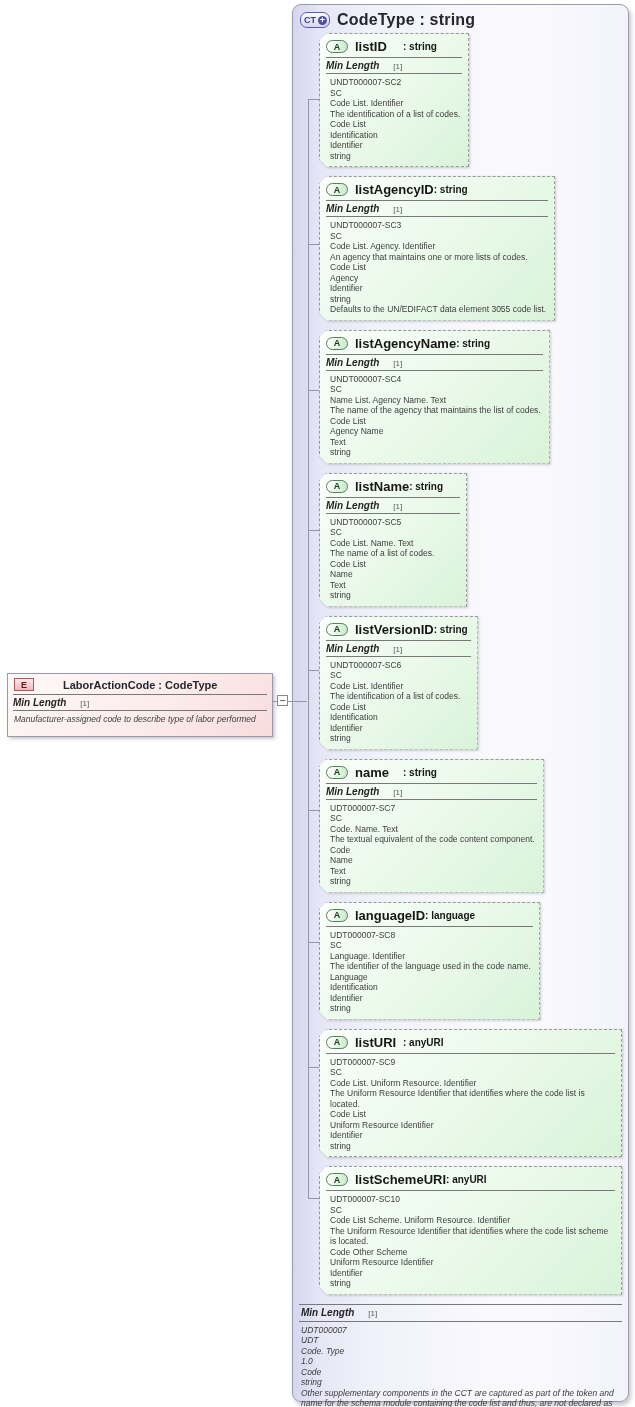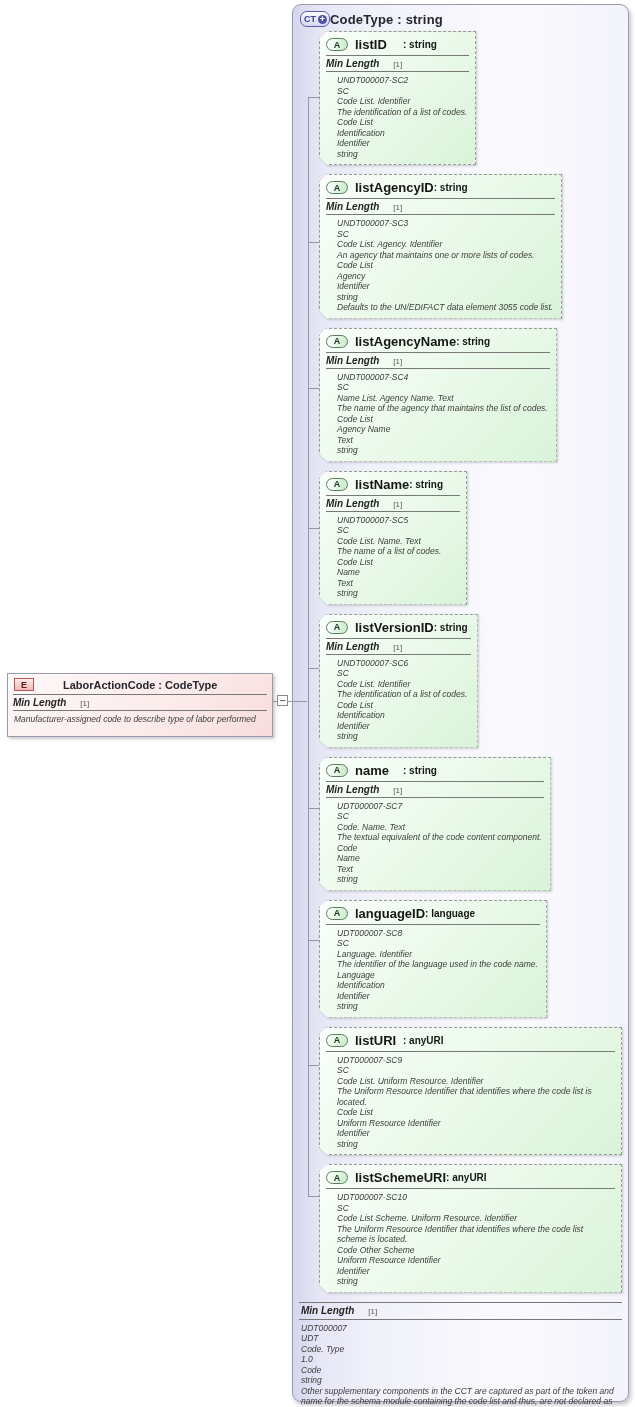--- a/index.html
+++ b/index.html
@@ -11,32 +11,32 @@
   .canvas { position:absolute; inset:0; }
 
   
   .ct-box {
     position:absolute; left:292px; top:4px; width:337px; height:1398px;
     border:1px solid #9a9aae; border-radius:9px;
     background:linear-gradient(to right,#d5d5ee 0px,#e6e6f6 26px,#f1f1fa 80px,#fafafe 220px,#f3f3fb 100%);
     box-shadow:2px 3px 4px rgba(110,110,130,0.40);
     display:flex; flex-direction:column;
   }
-  .ct-header { display:flex; align-items:center; padding:6px 6px 2px 7px; }
+  .ct-header { display:flex; align-items:center; gap:7px; padding:6px 6px 2px 7px; }
   .ct-icon {
     display:inline-flex; align-items:center; gap:2px; height:16px;
     border:1.5px solid #5b5bb0; border-radius:7px; padding:0 2px 0 3px;
     background:linear-gradient(#fbfbff,#d6d6f0);
   }
   .ct-icon-text { font-size:9px; font-weight:bold; color:#3c3c96; }
   .ct-icon-plus {
     width:9px; height:9px; border-radius:50%; background:#5050a6; color:#fff;
     font-size:9px; line-height:8.5px; text-align:center; font-weight:bold;
   }
-  .ct-title { font-size:13px; font-weight:bold; color:#26262e; letter-spacing:0.2px; }
+  .ct-title { font-size:16px; font-weight:bold; color:#26262e; letter-spacing:0.2px; }
 
   .attrs { position:relative; margin:2px 6px 0 26px; flex:none; }
   .spacer { flex:1; }
 
   
   .attr-wrap { filter:drop-shadow(1.5px 1.5px 1px rgba(110,125,110,0.38)); margin-bottom:9px; }
   .attr-box {
     position:relative; width:fit-content; min-width:148px; max-width:303px;
     border:1px dashed #9a9a9a;
     background:linear-gradient(135deg,#fafefa 0%,#ecfaec 45%,#d9f3d9 100%);
@@ -52,21 +52,21 @@
   }
   .attr-name { font-size:13px; font-weight:bold; color:#161616; min-width:48px; white-space:pre; }
   .attr-type { font-size:10px; font-weight:bold; color:#161616; white-space:pre; }
   .attr-facet {
     display:flex; align-items:baseline; margin:0 6px; padding:2px 0;
     border-top:1px solid #787878; border-bottom:1px solid #787878;
   }
   .facet-name { font-size:10px; font-style:italic; font-weight:bold; color:#242424; }
   .facet-value { font-size:8px; color:#555; margin-left:14px; }
   .attr-sep { height:0; border-top:1px solid #787878; margin:0 6px; }
-  .attr-annotation { padding:3px 8px 5px 17px; font-size:8.5px; font-style:italic; color:#3d3d3d; line-height:10.5px; }
+  .attr-annotation { padding:3px 8px 5px 10px; font-size:8.5px; color:#3d3d3d; line-height:10.5px; }
 
   
   .ct-bottom { flex:none; padding:0 5px 7px 5px; }
   .ct-facet {
     display:flex; align-items:baseline; margin:0 1px; padding:2.5px 2px;
     border-top:1px solid #787878; border-bottom:1px solid #787878;
   }
   .ct-annotation { padding:3px 3px 0 3px; font-size:8.5px; font-style:italic; color:#3d3d3d; line-height:10.5px; }
 
   

